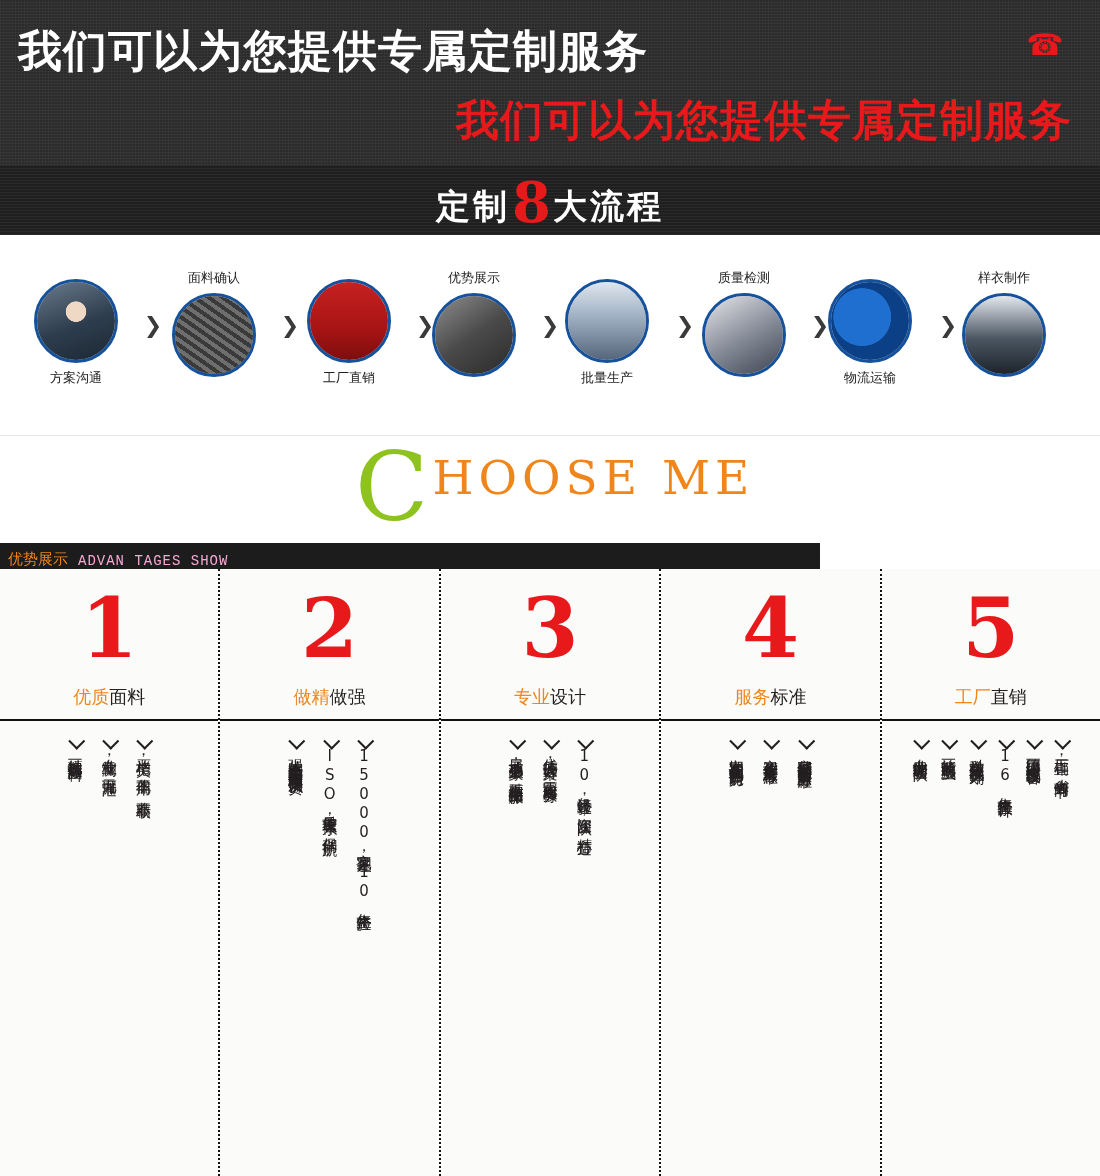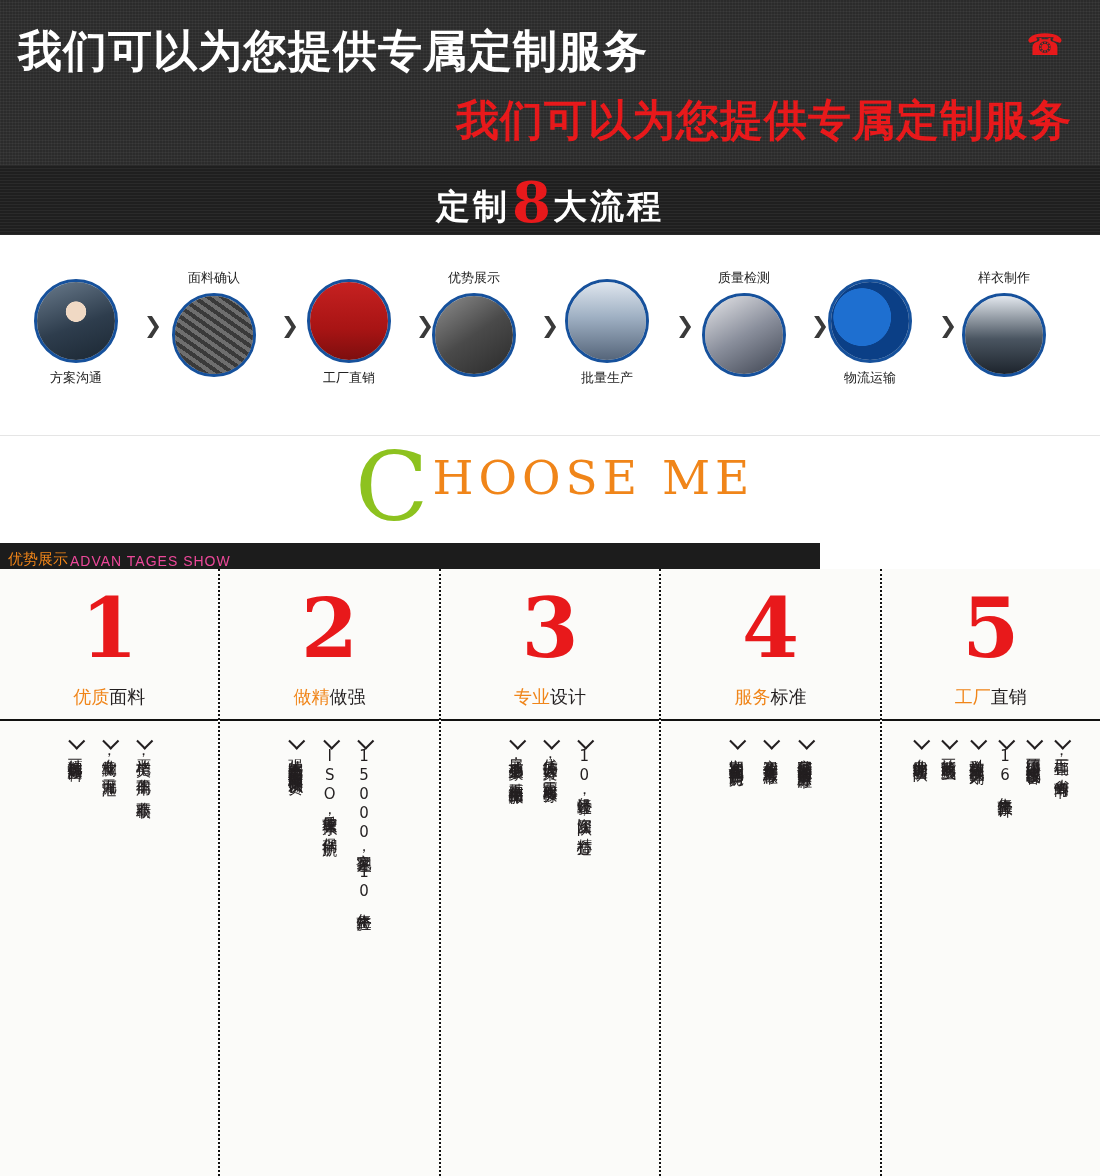--- a/index.html
+++ b/index.html
@@ -133,21 +133,21 @@
   }
 
   
   .advbar {
     height:26px; background:#1c1c1c;
     display:flex; align-items:flex-end;
     padding-left:8px;
     width:820px;
   }
   .advbar .cn { color:#f08519; font-size:15px; font-family:"DejaVu Sans","Liberation Sans",sans-serif; }
-  .advbar .en { color:#ec4899; font-size:14px; margin-left:2px; letter-spacing:1px; font-family:Liberation Sans, sans-serif; }
+  .advbar .en { color:#f9a8d4; font-size:14px; margin-left:10px; letter-spacing:1px; font-family:Liberation Mono, monospace; }
 
   
   .reasons {
     position:relative;
     height:calc(1176px - 165px - 70px - 200px - 108px - 26px);
     background:#fbfbf9;
     display:flex;
   }
   .col {
     flex:1 1 0; position:relative;

